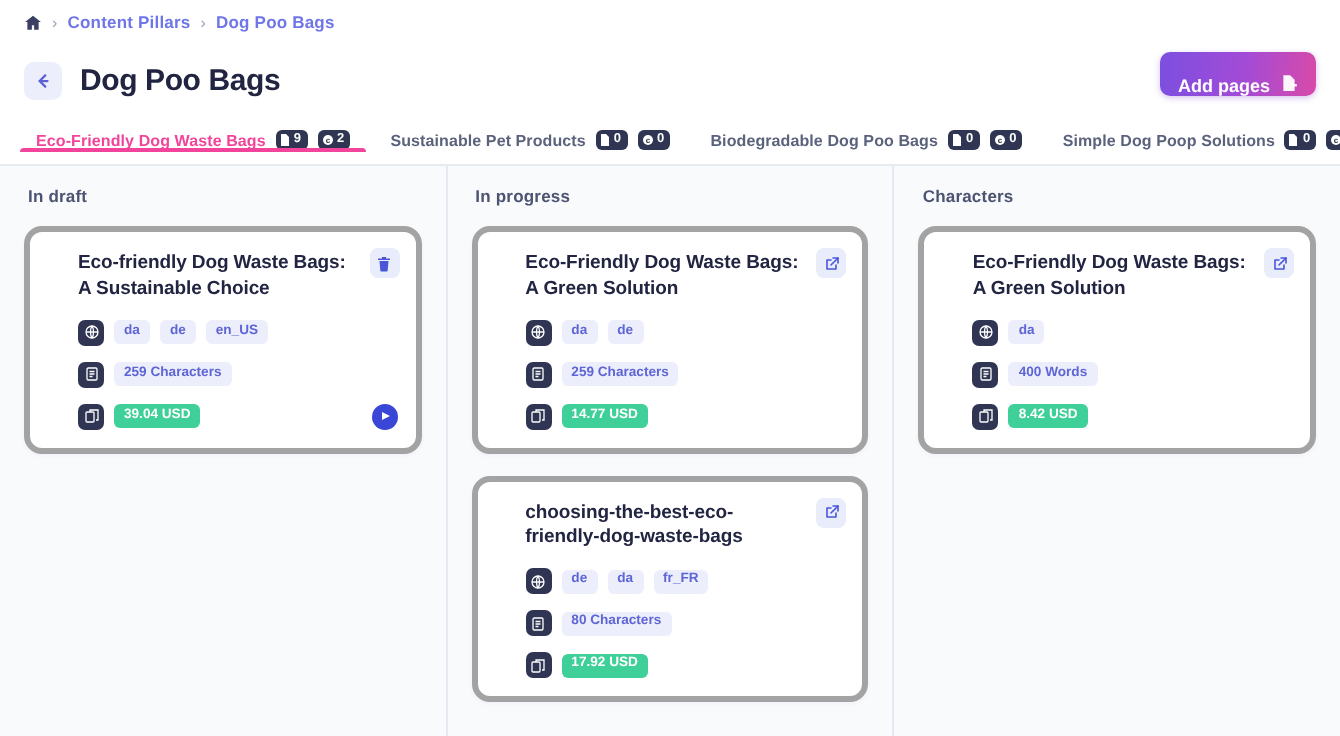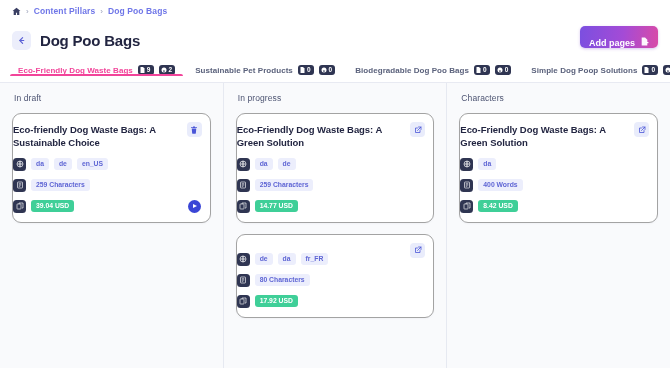--- a/index.html
+++ b/index.html
@@ -105,32 +105,32 @@
     flex: 1 1 0;
     min-width: 0;
     border-right: 1px solid #e6e9f1;
     padding: 10px 12px 0 12px;
     display: flex; flex-direction: column;
     gap: 10px;
     overflow: hidden;
   }
   .column:last-child { border-right: none; }
   .col-head {
-    font-size: 8.5px; font-weight: 400; color: #4d5472;
+    font-size: 8.5px; font-weight: 700; color: #4d5472;
     letter-spacing: .1px;
     padding-left: 2px;
   }
   .col-body { display: flex; flex-direction: column; gap: 11px; }
 
   
   .card {
     background: #fff;
-    border: 1px solid #a3a3a3;
+    border: 3px solid #a3a3a3;
     border-radius: 9px;
-    padding: 10px 10px 9px 0;
+    padding: 10px 10px 9px 24px;
     position: relative;
     box-shadow: 0 1px 2px rgba(40,50,90,.04);
     cursor: pointer;
   }
   .card-title {
     font-size: 9.5px; font-weight: 700; color: #222541;
     line-height: 1.35;
     padding-right: 20px;
     letter-spacing: -.05px;
   }
@@ -380,20 +380,21 @@
               <svg width="8" height="8" viewBox="0 0 16 16" fill="none" stroke="#fff" stroke-width="1.3">
                   <rect x="2" y="4" width="8" height="10" rx="1"></rect>
                   <path d="M6 4V2h8v10h-2"></path>
                 </svg>
             </span>
             <span class="pill green">14.77 USD</span>
           </div>
         </div>
 
         <div class="card">
+          <div class="card-title">choosing-the-best-eco-friendly-dog-waste-bags</div>
           <div class="card-action">
             <svg width="8" height="8" viewBox="0 0 16 16" fill="none" stroke="#4a55d8" stroke-width="1.6" stroke-linecap="round" stroke-linejoin="round">
               <path d="M12 9v4H3V4h4"></path>
                 <path d="M9 2h5v5"></path>
                 <path d="M7 9l7-7"></path>
             </svg>
           </div>
           <div class="meta-row">
             <span class="meta-ico">
               <svg width="8" height="8" viewBox="0 0 16 16" fill="none" stroke="#fff" stroke-width="1.3">

